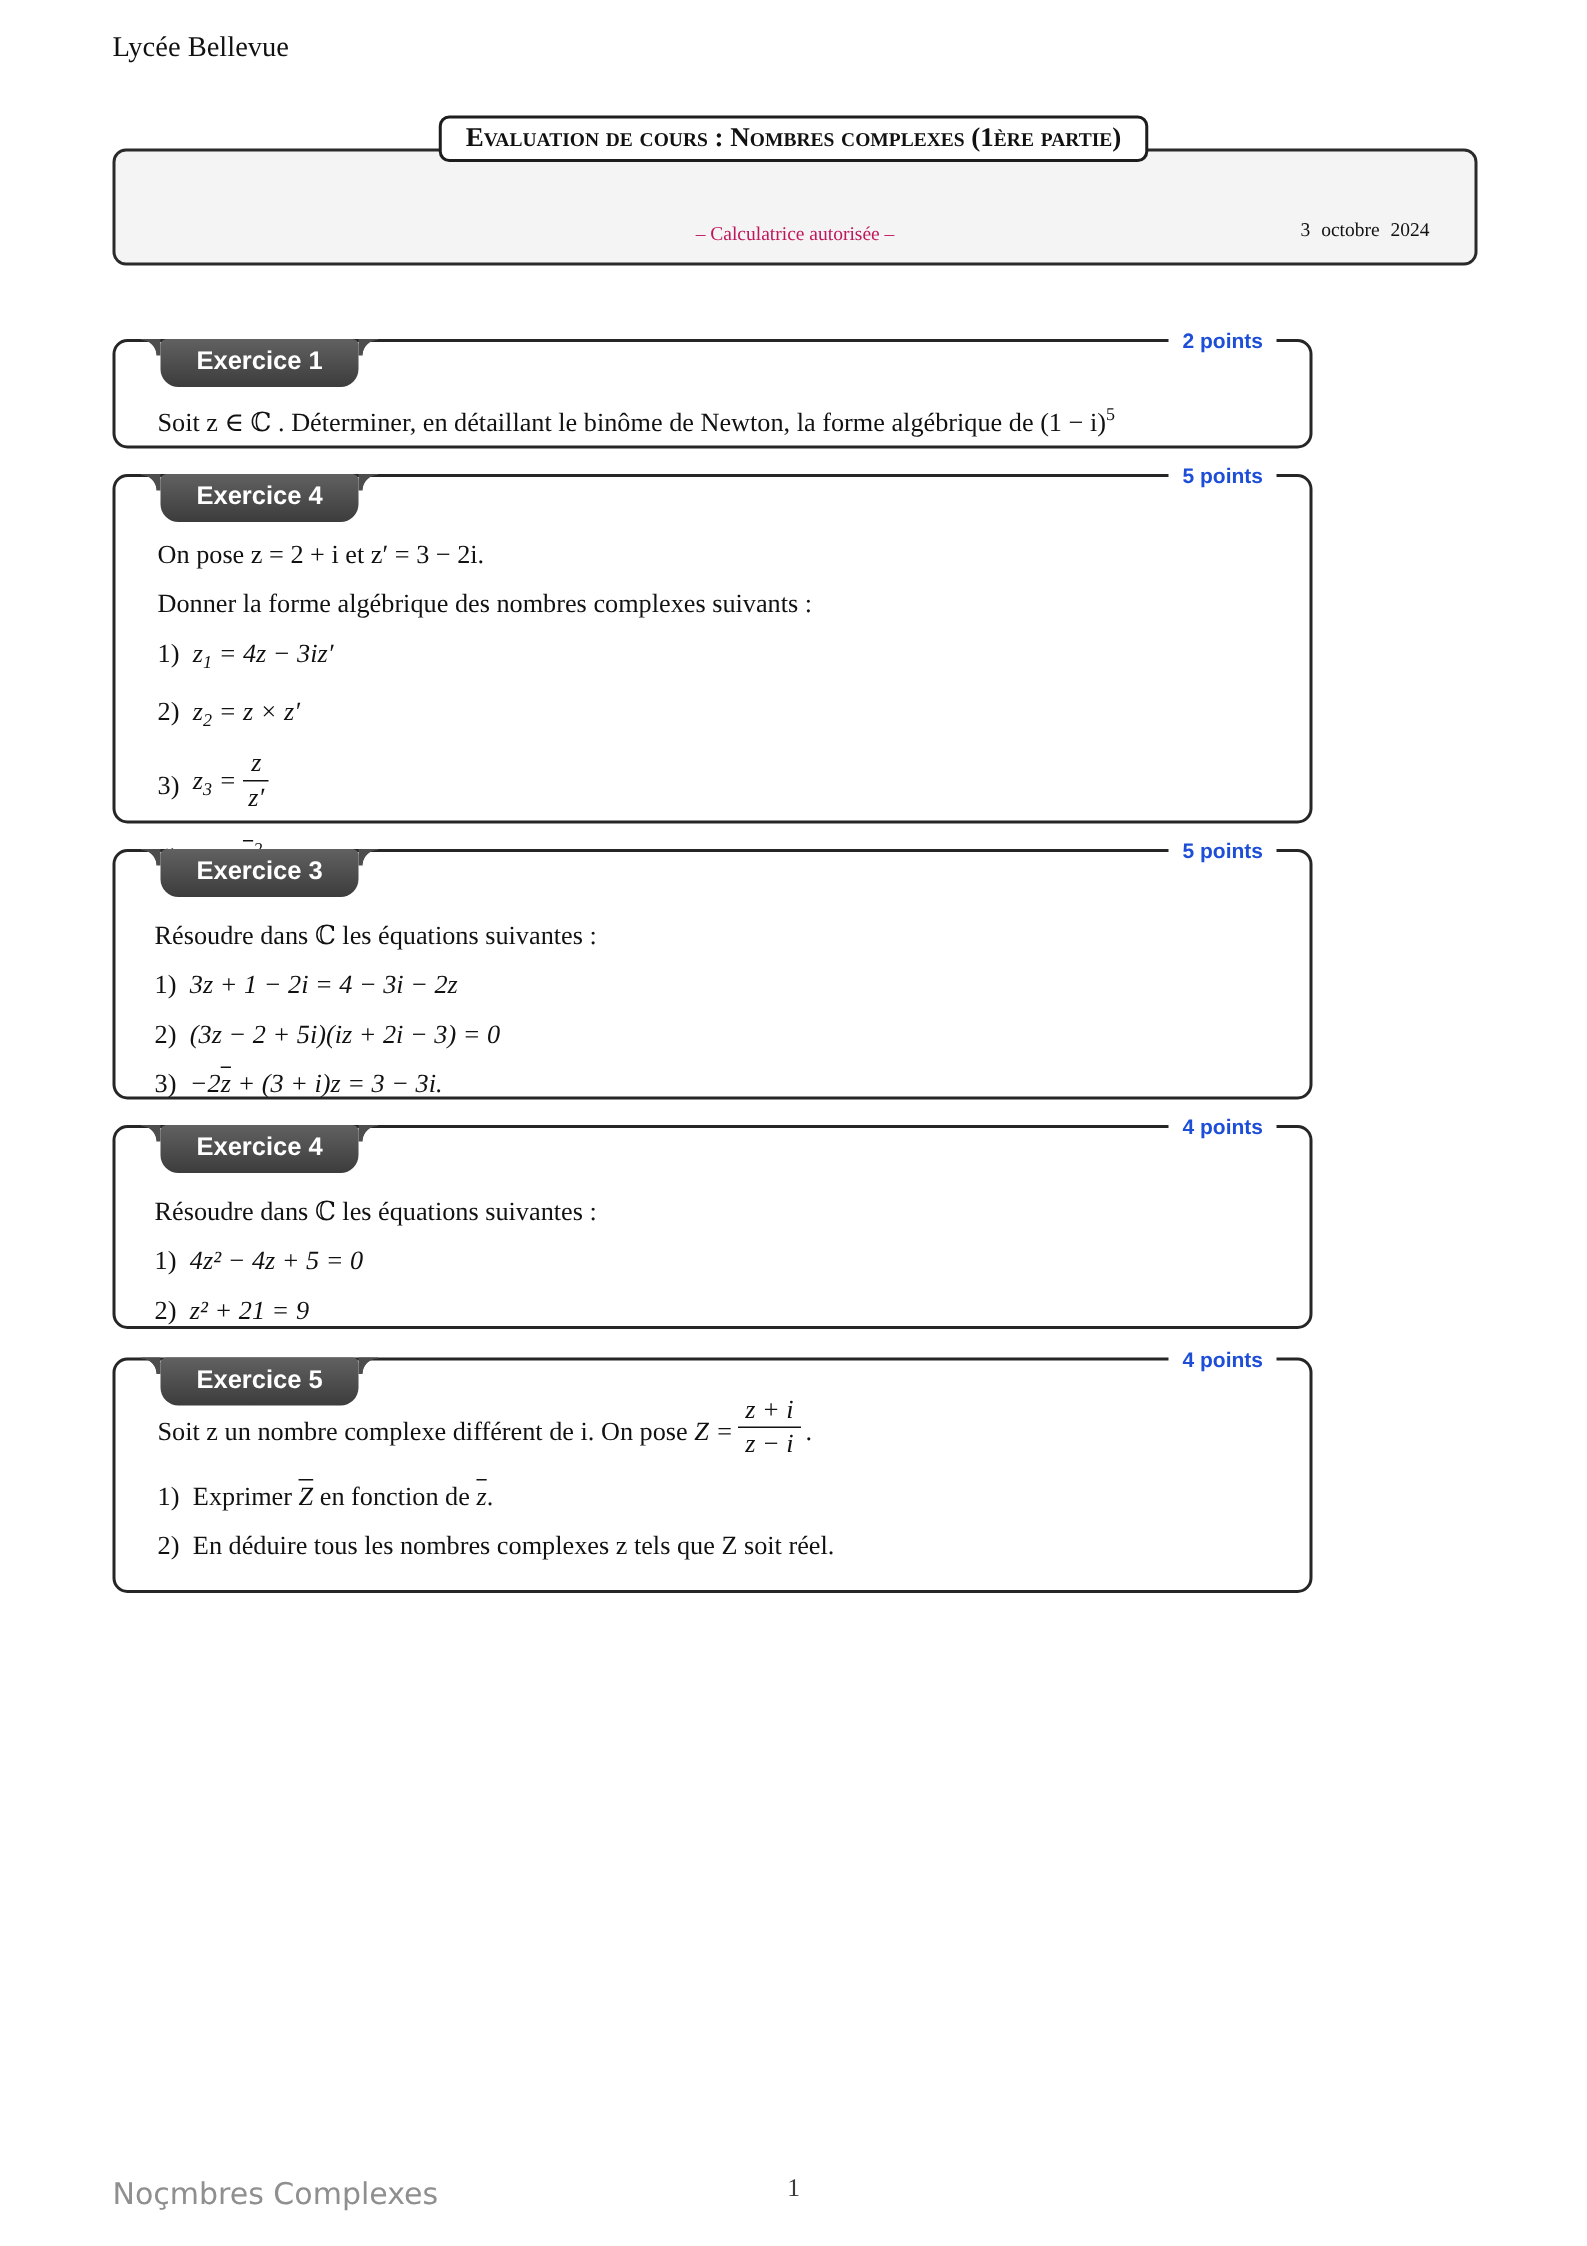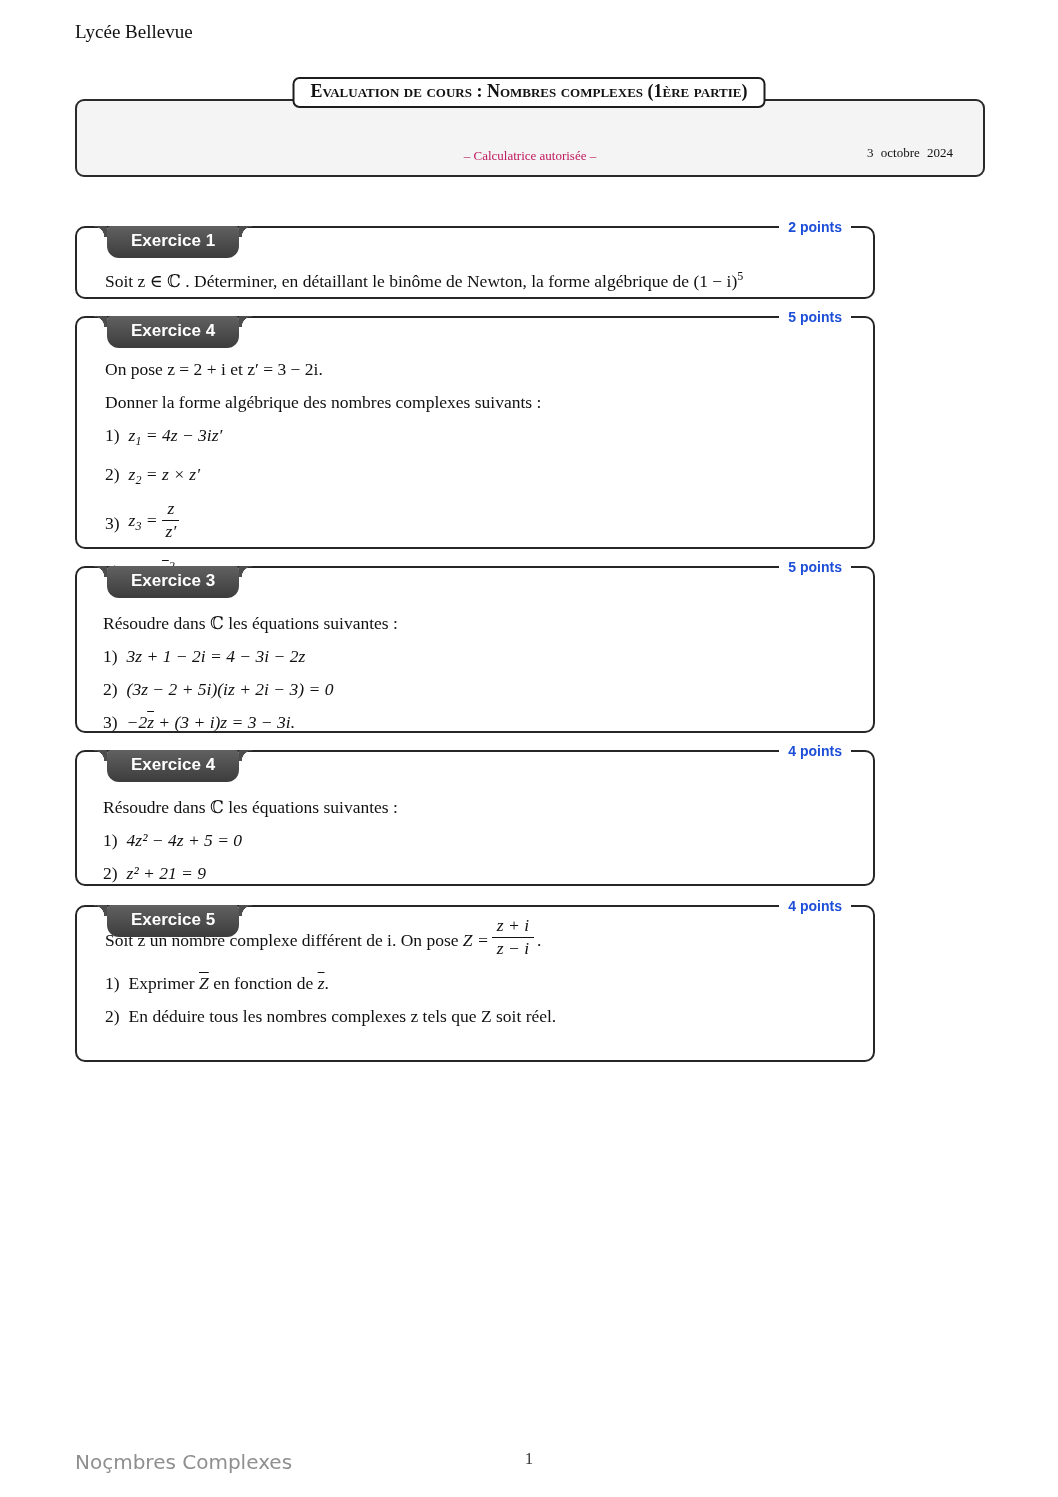--- a/index.html
+++ b/index.html
@@ -56,21 +56,21 @@
   }
   .points {
     position:absolute; top:-11px; right:22px; background:#fff;
     padding:0 9px; font-family:"Liberation Sans","DejaVu Sans",sans-serif;
     font-weight:bold; font-size:14px; line-height:20px; color:#1d4ed8;
   }
 
   .ex-body { padding:40px 28px 0; font-size:17.5px; line-height:22px; }
   .ex1 .ex-body { padding-top:37px; }
   .ex3 .ex-body, .ex4 .ex-body { padding-top:44px;padding-left:26px; }
-  .ex5 .ex-body { padding-top:12px; }
+  .ex5 .ex-body { padding-top:26px; }
   .line { margin-bottom:11px; }
   .inum { display:inline-block; margin-right:9px; }
   .m { font-style:italic; }
   .sb { font-size:12px; vertical-align:-4px; }
   .sp { font-size:12px; vertical-align:7px; }
   .ovl { text-decoration:overline; }
   .frac {
     display:inline-flex; flex-direction:column; align-items:center;
     vertical-align:middle; line-height:1.12; margin:0 3px; transform:translateY(-3px);
   }

